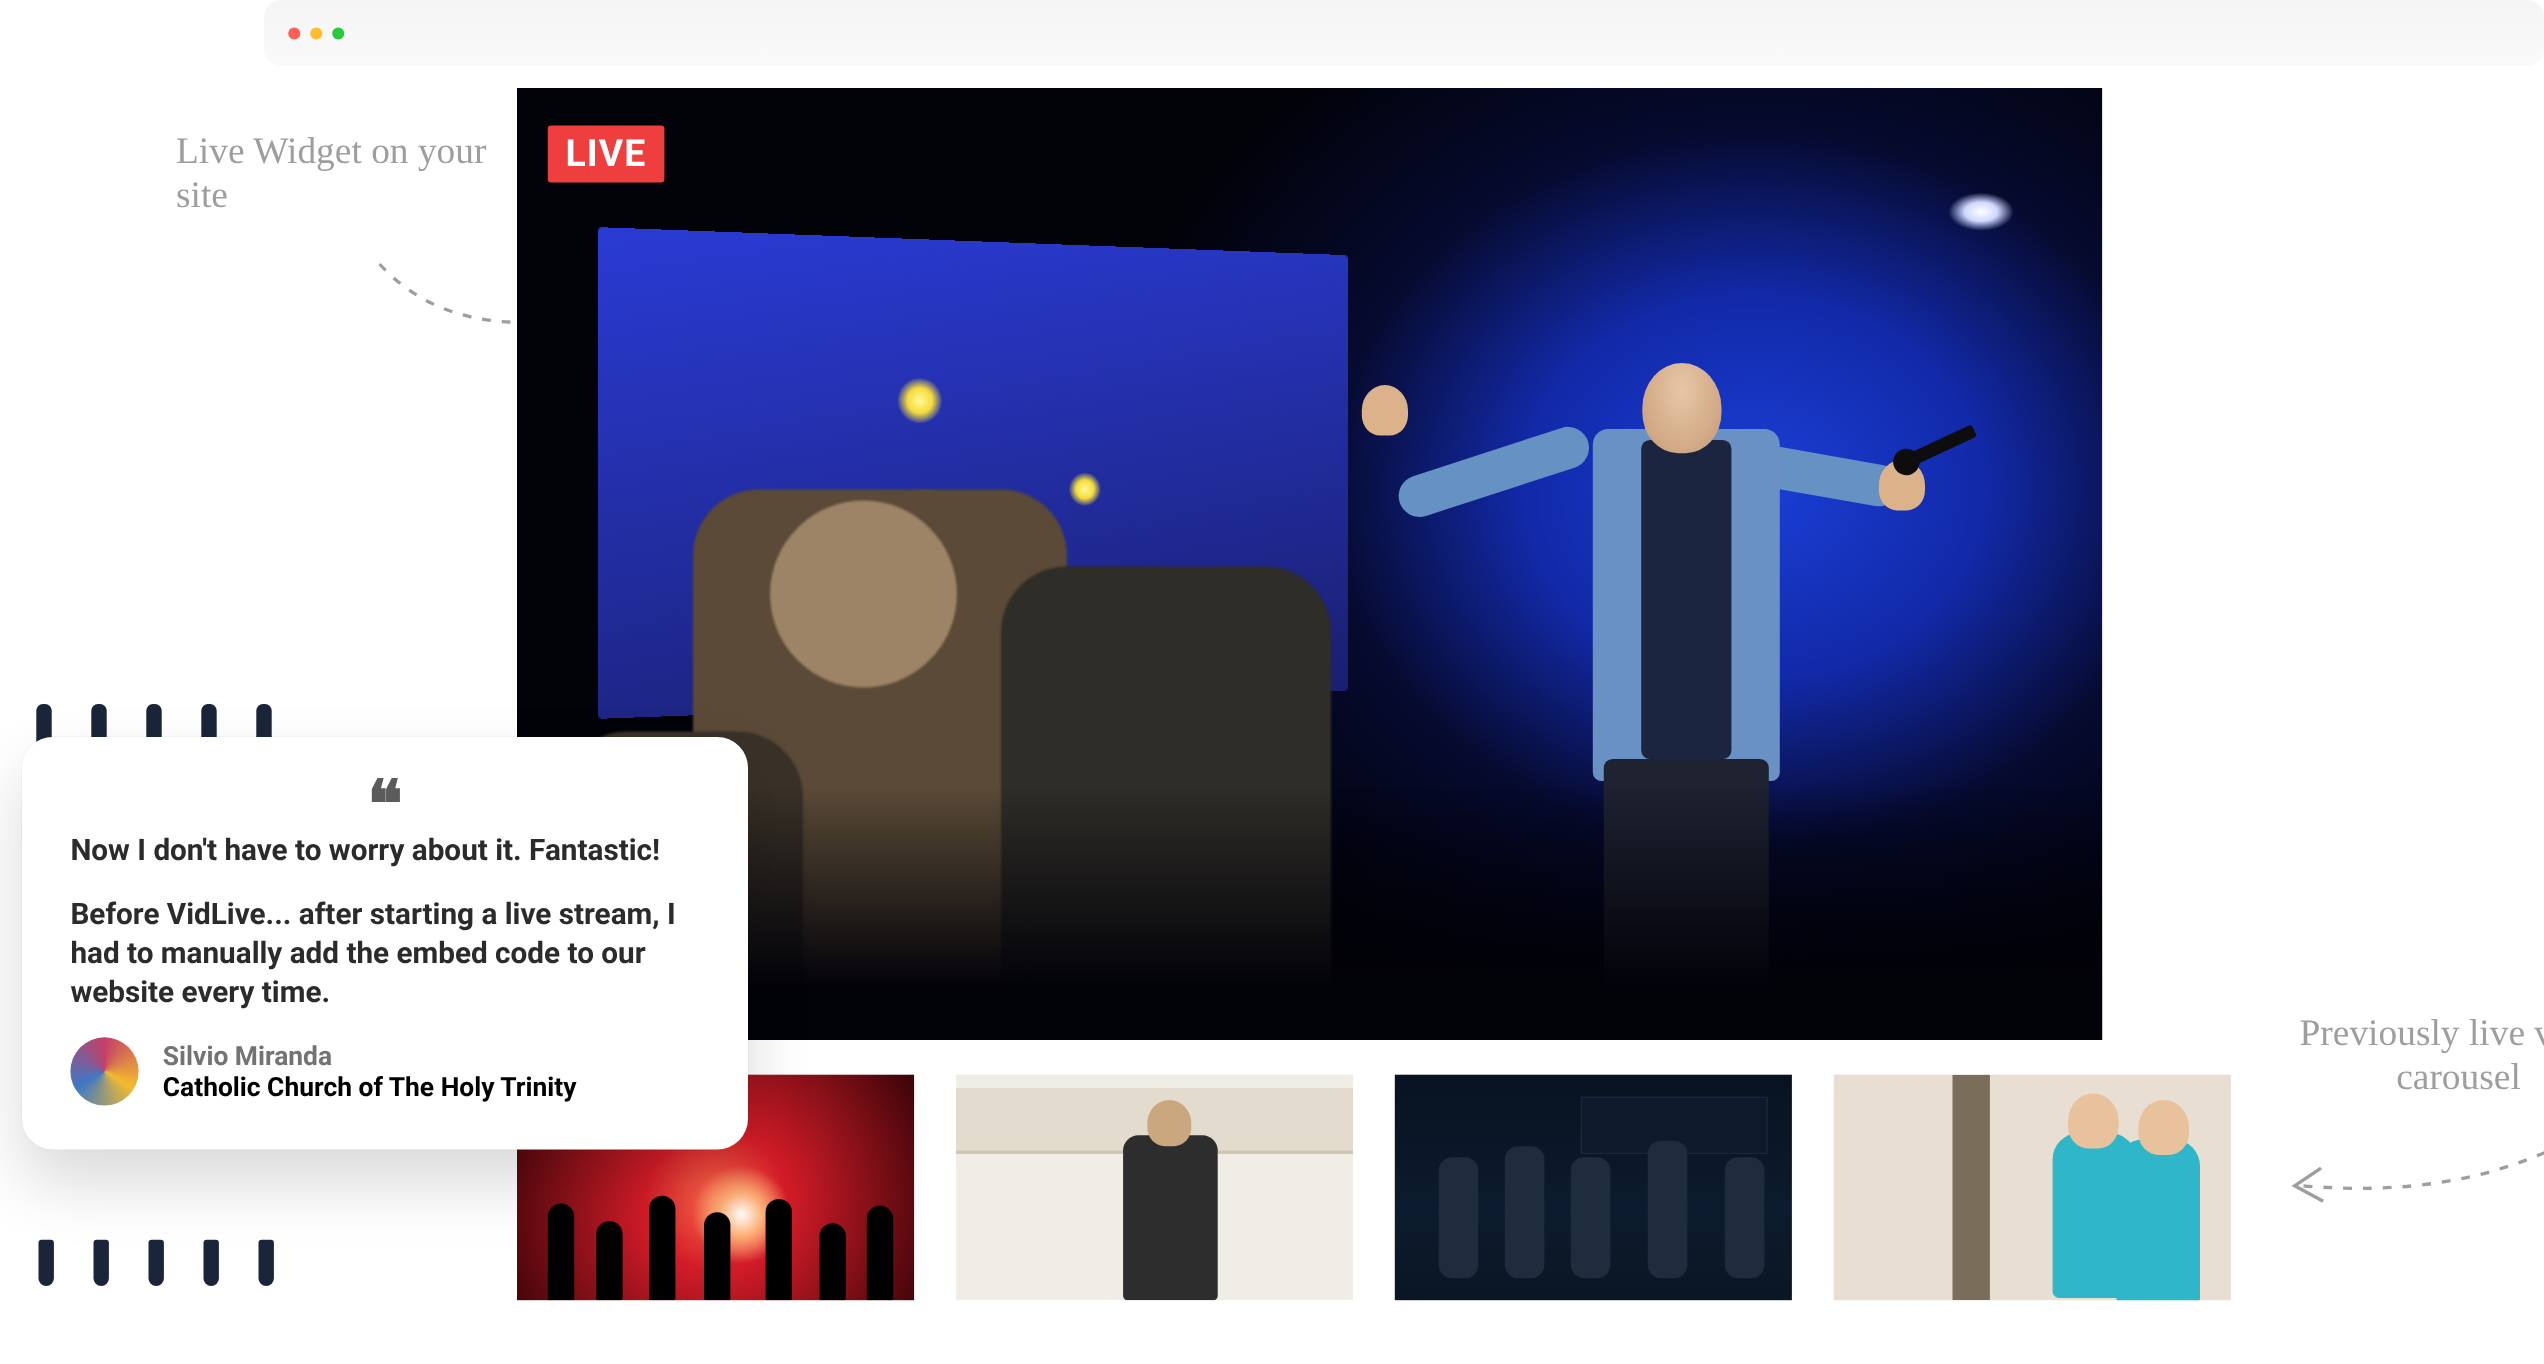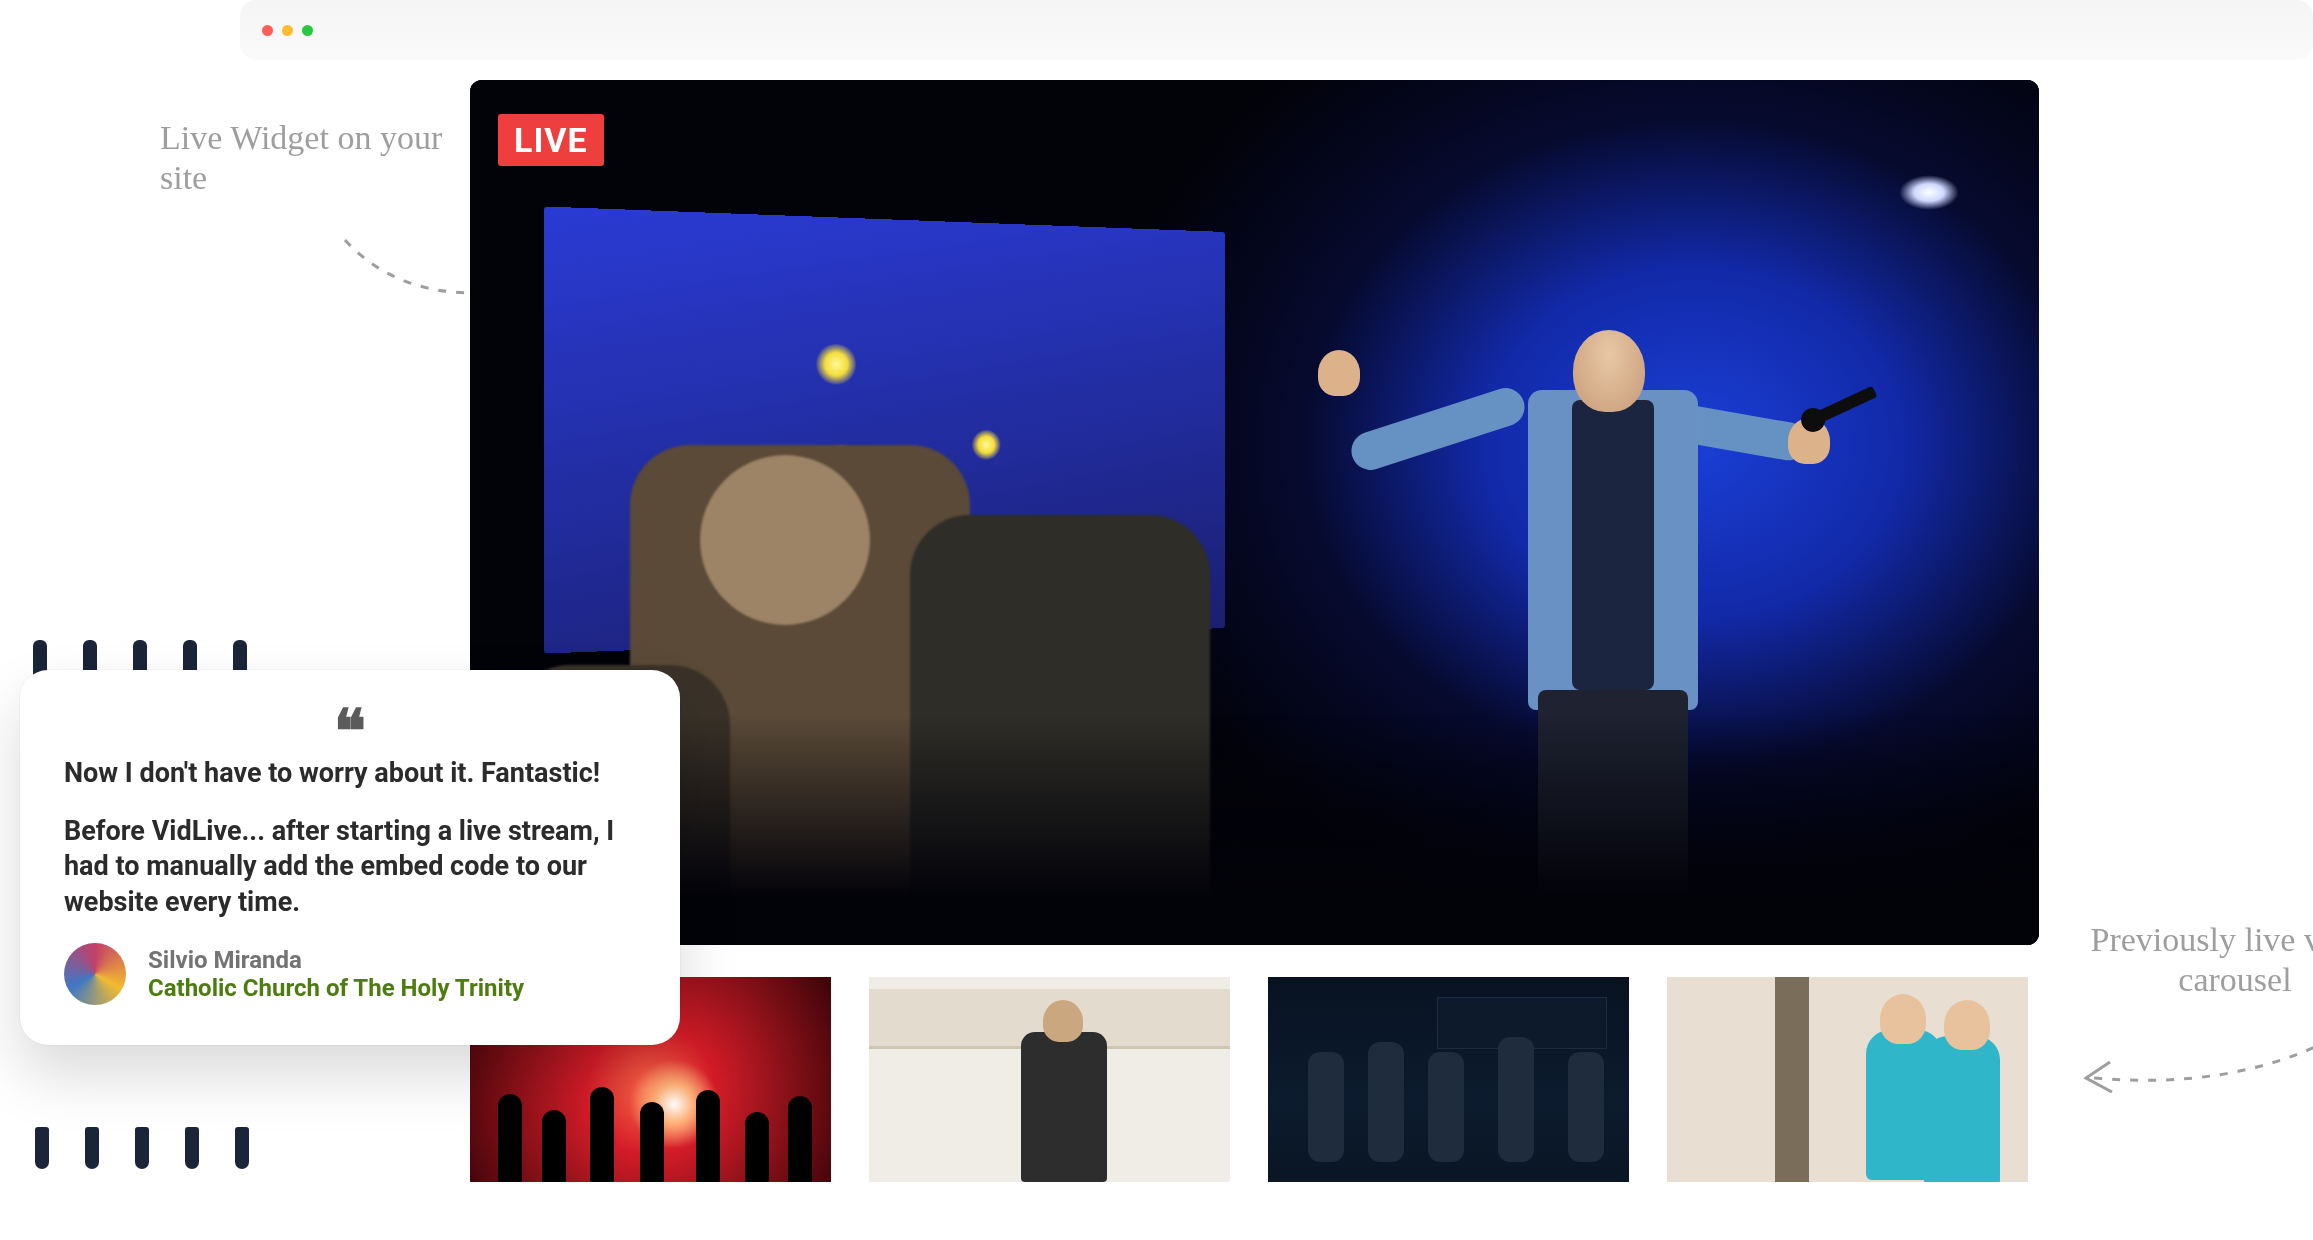--- a/index.html
+++ b/index.html
@@ -29,23 +29,23 @@
       gap: 9px;
     }
     .browser-chrome .dot { width: 11px; height: 11px; border-radius: 50%; }
     .dot.red { background: #ff5f56; }
     .dot.yellow { background: #ffbd2e; }
     .dot.green { background: #27c93f; }
     .content-wrap { position: relative; width: 2073px; }
     .main-video {
       position: absolute;
       left: 230px; top: 0;
-      width: 1569px; height: 865px;
+      width: 1441px; height: 865px;
       background: #050814;
-      border-radius: 12px;
+      border-radius: 0;
       overflow: hidden;
     }
     .main-video .scene {
       position: absolute; inset: 0;
       background:
         radial-gradient(600px 500px at 78% 42%, #1a3fd6 0%, #1229a8 35%, #060a2e 65%, #020209 100%),
         linear-gradient(#020209, #020209);
     }
     .main-video .spotlight {
       position: absolute; top: 95px; right: 80px;
@@ -156,21 +156,21 @@
       display:flex; justify-content:center; margin-bottom:12px;
       font-family: Georgia, serif; line-height: .4;
     }
     .testimonial p {
       font-size:27px; font-weight:700; color:#2b2b2b; margin-bottom:22px; line-height:1.32;
     }
     .testimonial .author { display:flex; align-items:center; gap:22px; margin-top:16px;}
     .testimonial .avatar { width:62px; height:62px; border-radius:50%;
       background: conic-gradient(#c43f68,#f2bb2f,#3f78c4,#c43f68); }
     .testimonial .who .name { font-size:24px; font-weight:700; color:#737373; }
-    .testimonial .who .org { font-size:24px; font-weight:700; color:#4d7c0f; }
+    .testimonial .who .org { font-size:24px; font-weight:700; color:#000000; }
     .notebook-tabs {
       position:absolute; left:-207px; top:560px;
       display:flex; gap:36px;
     }
     .notebook-tabs span {
       width:14px; height:40px; background:#1b253a; border-radius:6px 6px 3px 3px;
     }
     .notebook-edge {
       position:absolute; left:-205px; top:1047px;
       display:flex; gap:36px;

